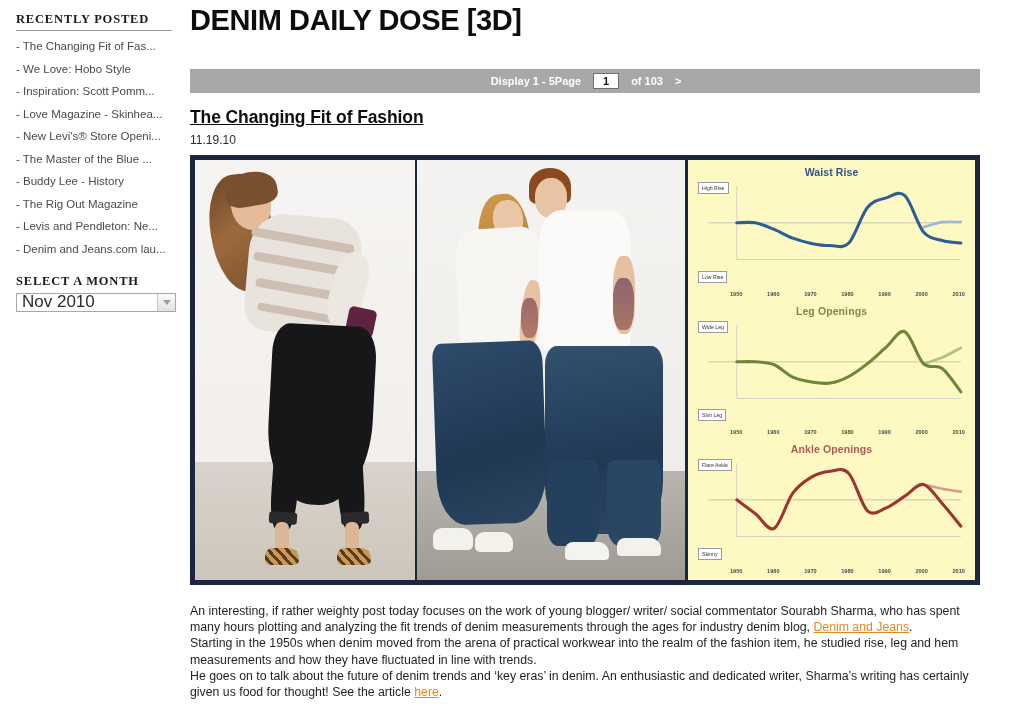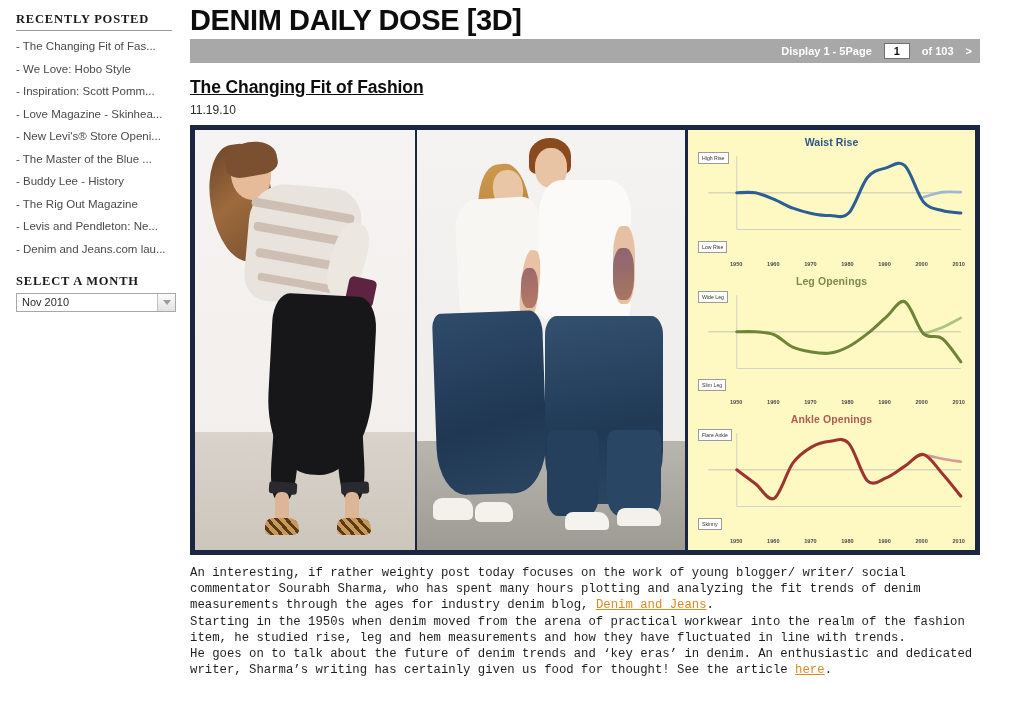--- a/index.html
+++ b/index.html
@@ -50,21 +50,21 @@
     text-transform: uppercase;
   }
   .month-select {
     position: relative;
     width: 160px; height: 19px;
     border: 1px solid #a8a8a8;
     background: #ffffff;
     display: flex; align-items: center;
   }
   .month-value {
-    font-size: 11px; color: #2b2b2b;
+    font-size: 17px; color: #2b2b2b;
     padding-left: 5px; flex: 1;
     font-family: "Liberation Sans", sans-serif;
   }
   .month-arrow {
     width: 18px; height: 17px;
     background: linear-gradient(#fbfbfb, #e2e2e2);
     border-left: 1px solid #c4c4c4;
     display: flex; align-items: center; justify-content: center;
   }
   .month-arrow span {
@@ -84,25 +84,25 @@
   .site-title {
     font-family: "Liberation Sans", sans-serif;
     font-weight: bold;
     font-size: 29px;
     letter-spacing: -0.4px;
     color: #0d0d0d;
     margin: 3px 0 0 0;
     line-height: 34px;
   }
   .pagebar {
-    margin-top: 2px;
+    margin-top: 32px;
     width: 790px; height: 24px;
     background: #a8a8a8;
     display: flex; align-items: center;
-    justify-content: flex-end;
+    justify-content: center;
     padding: 0 8px 0 10px;
   }
   .pagebar-left {
     font-size: 11px; font-weight: bold; color: #ffffff;
     font-family: "Liberation Sans", sans-serif;
   }
   .pagebar-right {
     display: flex; align-items: center; gap: 12px;
     font-size: 11px; color: #ffffff; font-weight: bold;
     font-family: "Liberation Sans", sans-serif;
@@ -227,26 +227,26 @@
   .tick-row {
     position: absolute;
     left: 36px; right: 4px;
     display: flex; justify-content: space-between;
     font-size: 5.6px; font-weight: bold; color: #4b4b4b;
     font-family: "Liberation Sans", sans-serif;
   }
 
   
   .body-copy {
-    margin-top: 10px;
+    margin-top: 18px;
     width: 790px;
     font-size: 12.3px;
     line-height: 16.2px;
     color: #1f1f1f;
-    font-family: Liberation Mono, monospace;
+    font-family: Liberation Sans, sans-serif;
   }
   .body-copy p { margin: 0; }
   .inline-link {
     color: #e08a23;
     text-decoration: underline;
   }
 </style>
 </head>
 <body>
 

